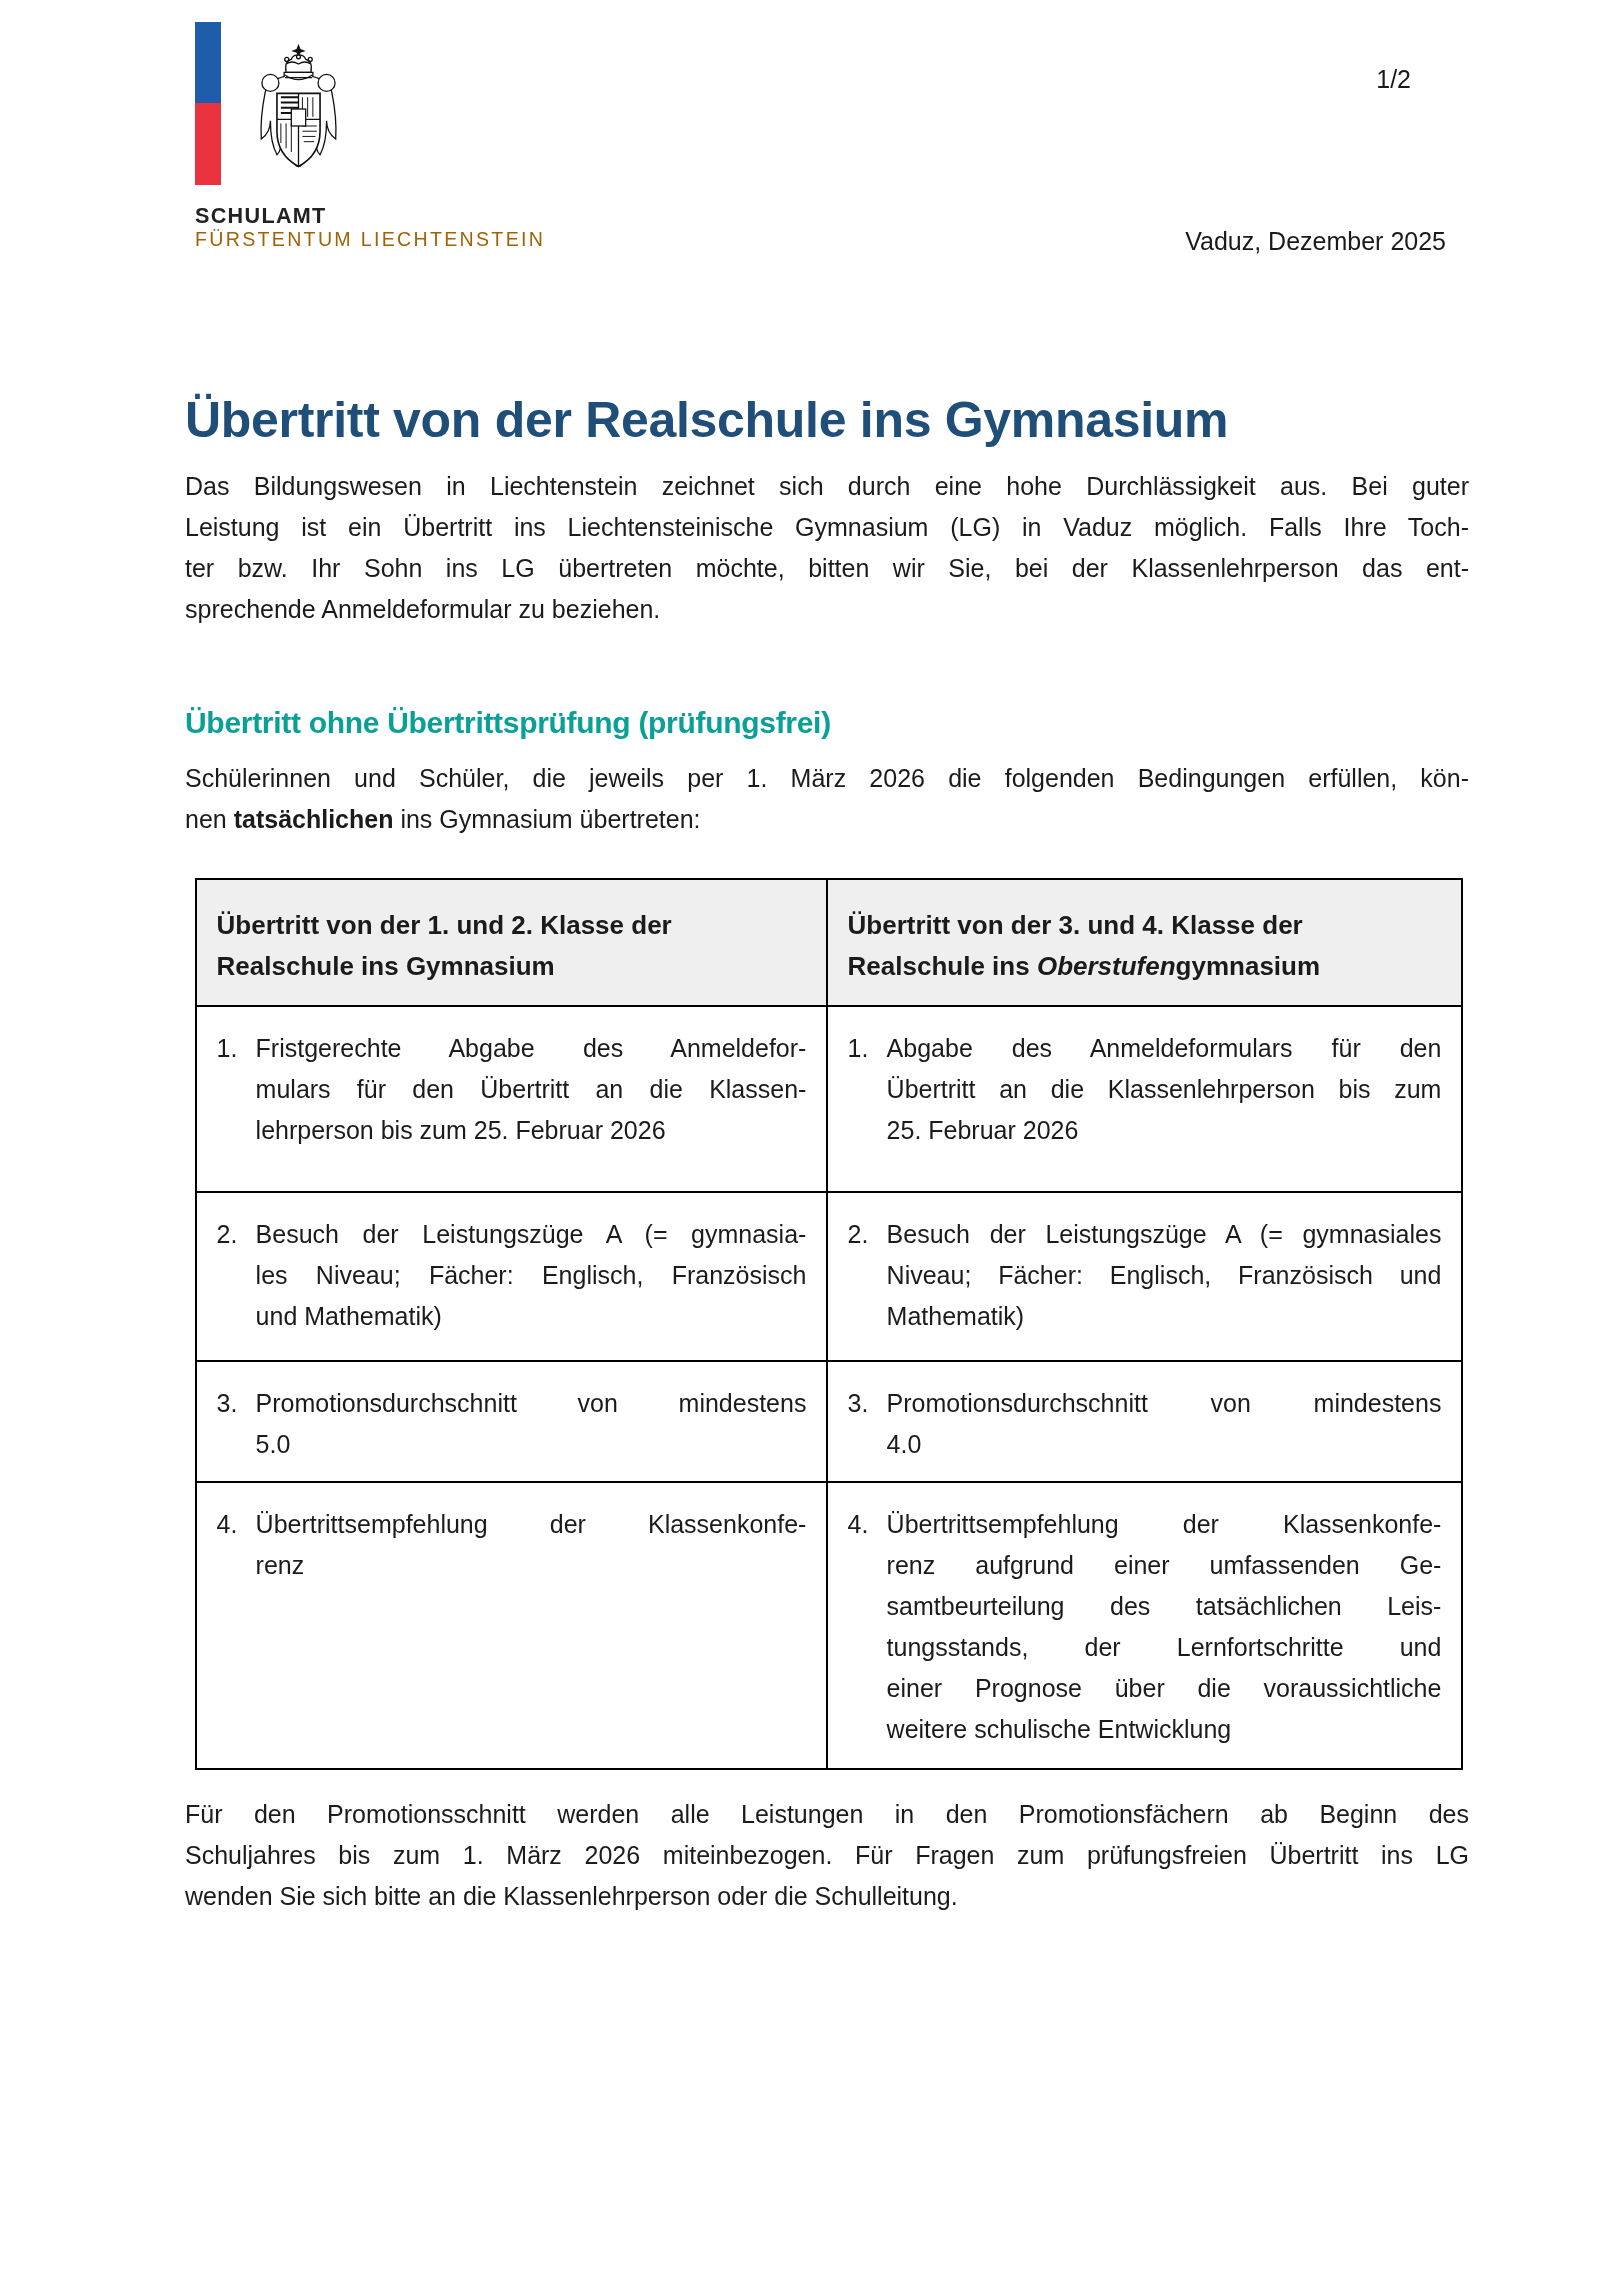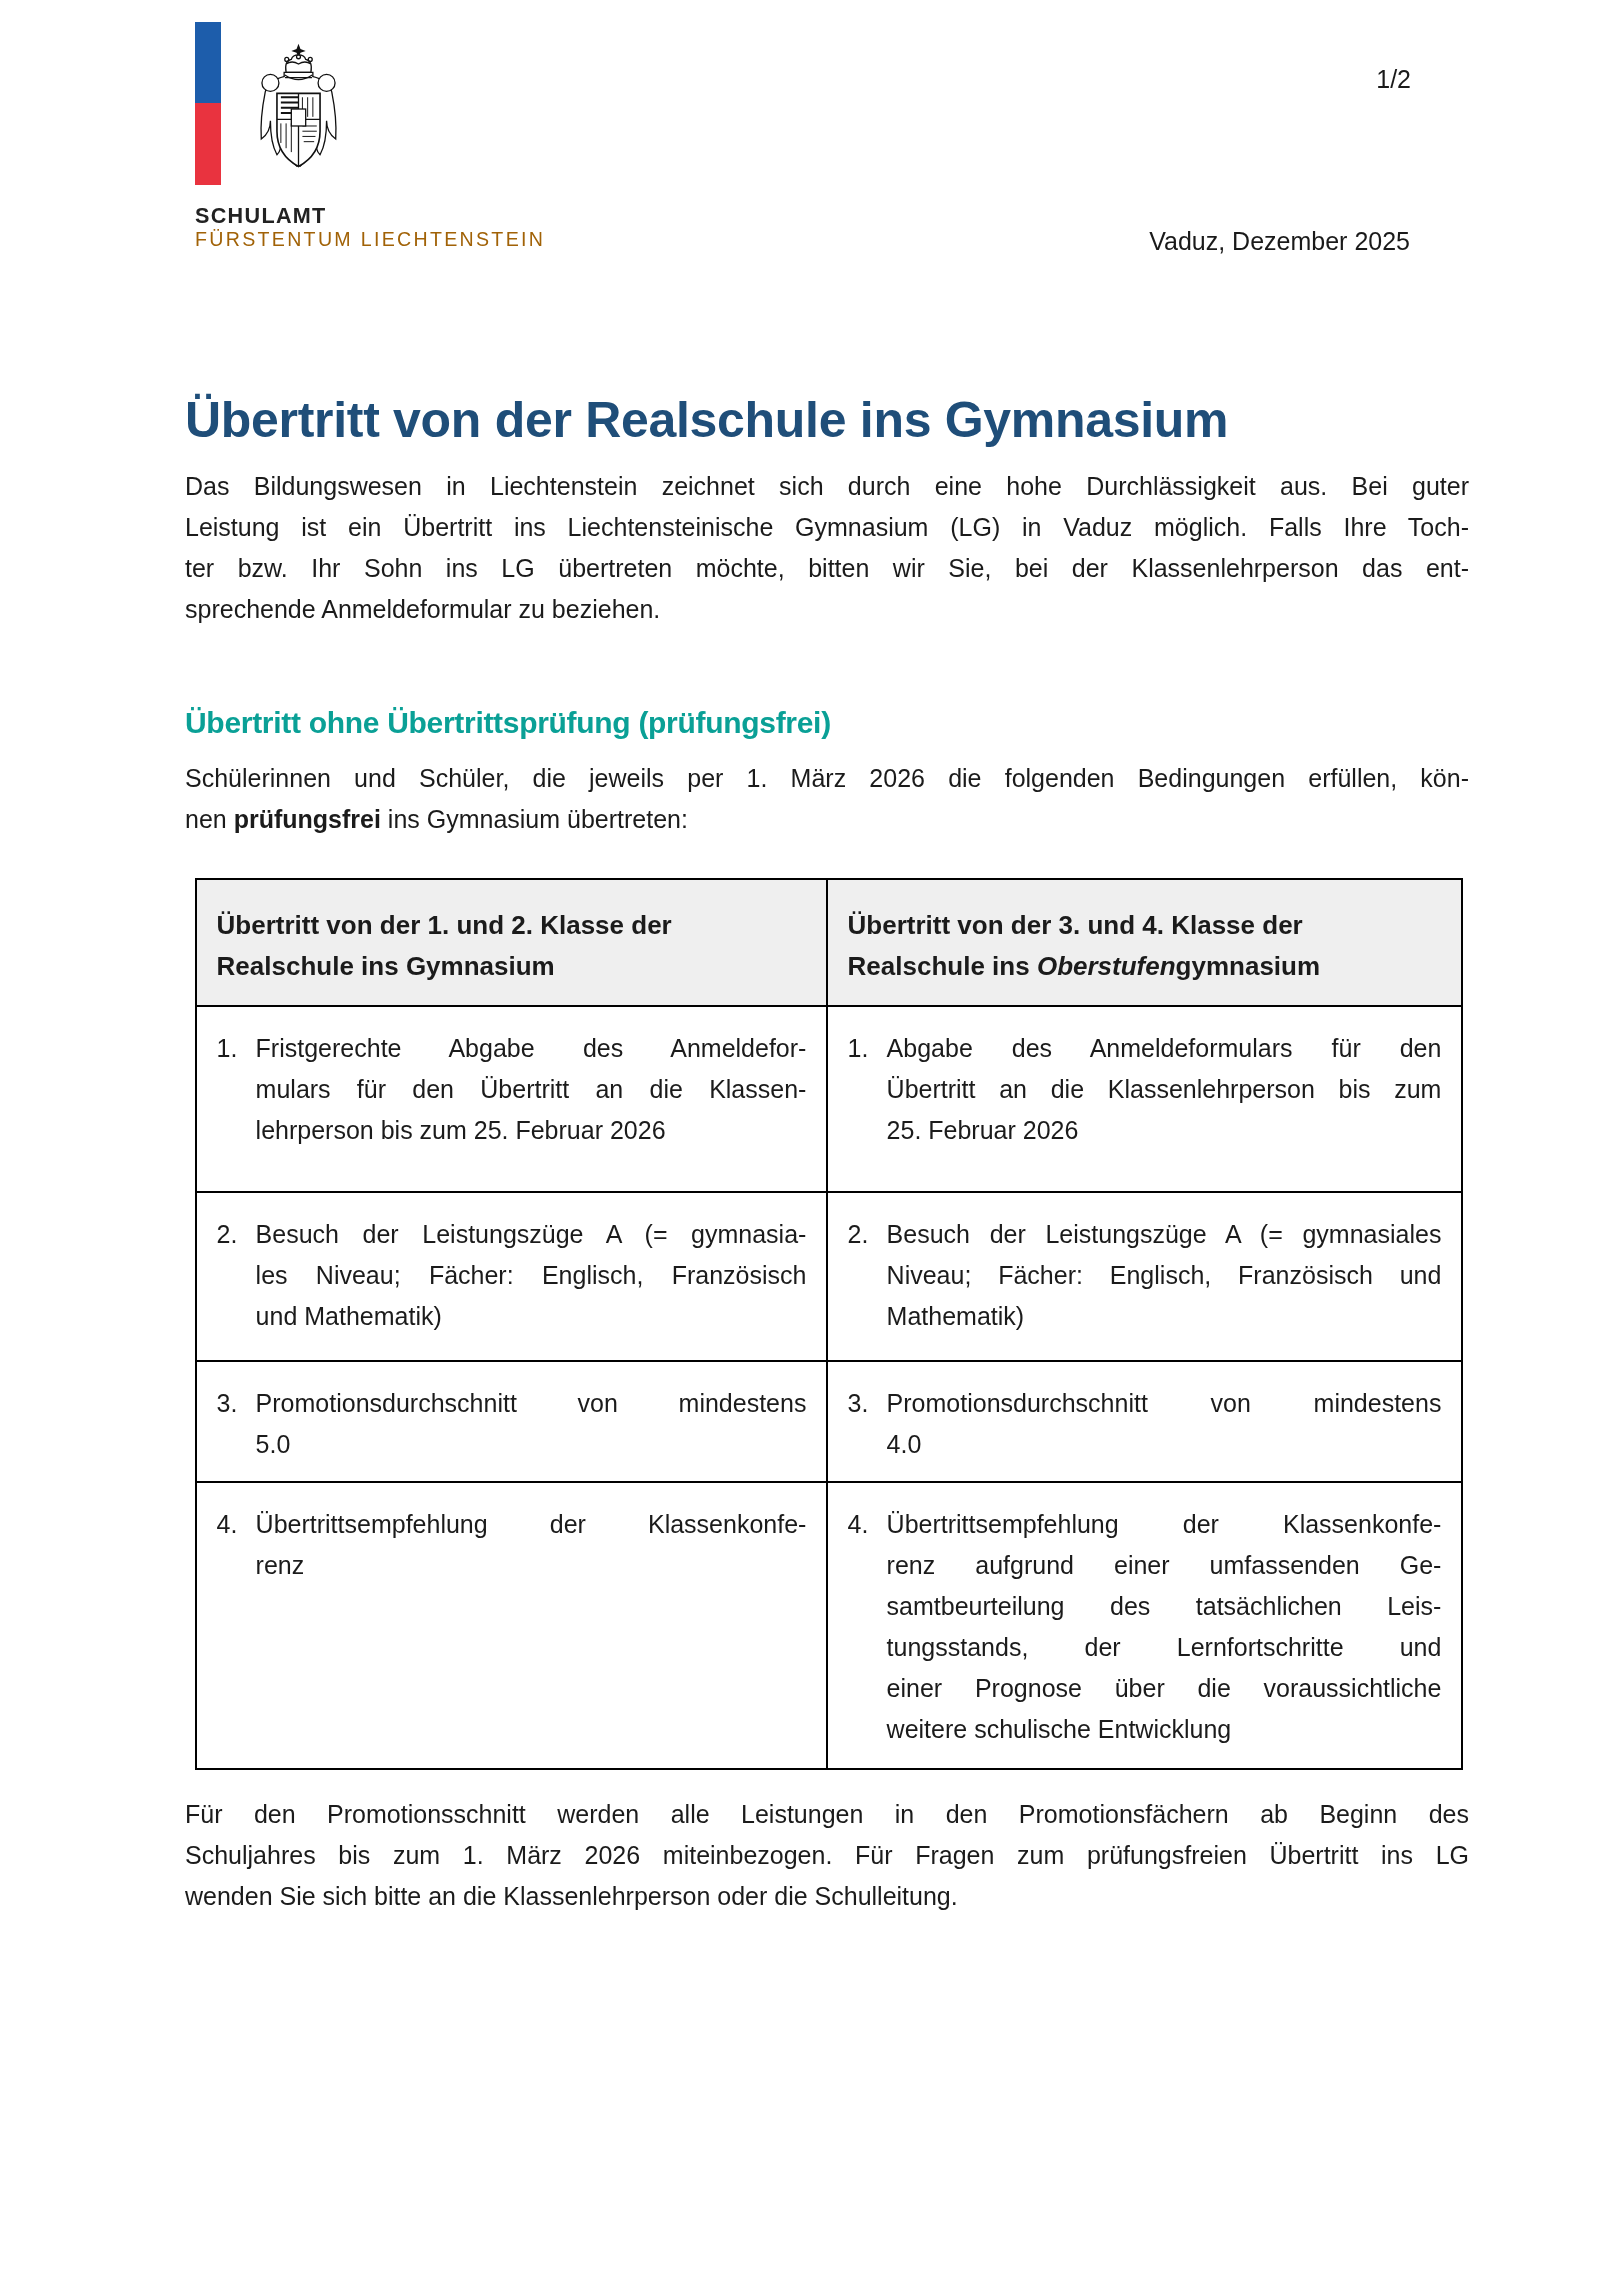--- a/index.html
+++ b/index.html
@@ -22,21 +22,21 @@
   .coat{position:absolute;left:243px;top:42px;width:111px;height:151px;}
   .org{
     position:absolute;left:195px;top:203px;
     font-size:21.6px;font-weight:bold;letter-spacing:1.3px;color:#222222;
   }
   .country{
     position:absolute;left:195px;top:228px;
     font-size:19.6px;letter-spacing:2.3px;color:#a16207;
   }
   .dateline{
-    position:absolute;top:227px;right:213px;
+    position:absolute;top:227px;right:177px;
     font-size:25px;color:#1a1a1a;
   }
   
   .doc-title{
     position:absolute;left:185px;top:357px;width:1284px;
     font-size:50px;font-weight:bold;color:#1f4e79;letter-spacing:-0.3px;
   }
   .section-heading{
     position:absolute;left:185px;top:681px;width:1284px;
     font-size:30px;font-weight:bold;color:#0aa096;letter-spacing:-0.3px;
@@ -127,21 +127,21 @@
     <span class="jl">Das Bildungswesen in Liechtenstein zeichnet sich durch eine hohe Durchlässigkeit aus. Bei guter</span>
     <span class="jl">Leistung ist ein Übertritt ins Liechtensteinische Gymnasium (LG) in Vaduz möglich. Falls Ihre Toch-</span>
     <span class="jl">ter bzw. Ihr Sohn ins LG übertreten möchte, bitten wir Sie, bei der Klassenlehrperson das ent-</span>
     <span class="ll">sprechende Anmeldeformular zu beziehen.</span>
   </div>
 
   <h2 class="section-heading">Übertritt ohne Übertrittsprüfung (prüfungsfrei)</h2>
 
   <div class="para lead">
     <span class="jl">Schülerinnen und Schüler, die jeweils per 1. März 2026 die folgenden Bedingungen erfüllen, kön-</span>
-    <span class="ll"><span>nen </span><span class="b">prüfungsfrei</span><span> ins Gymnasium übertreten:</span></span>
+    <span class="ll"><span>nen </span><span class="b">tatsächlichen</span><span> ins Gymnasium übertreten:</span></span>
   </div>
 
   <table class="req-table">
     <colgroup>
         <col style="width:631px">
         <col style="width:635px">
       </colgroup>
     <tbody>
         <tr class="hdr">
       <td>

